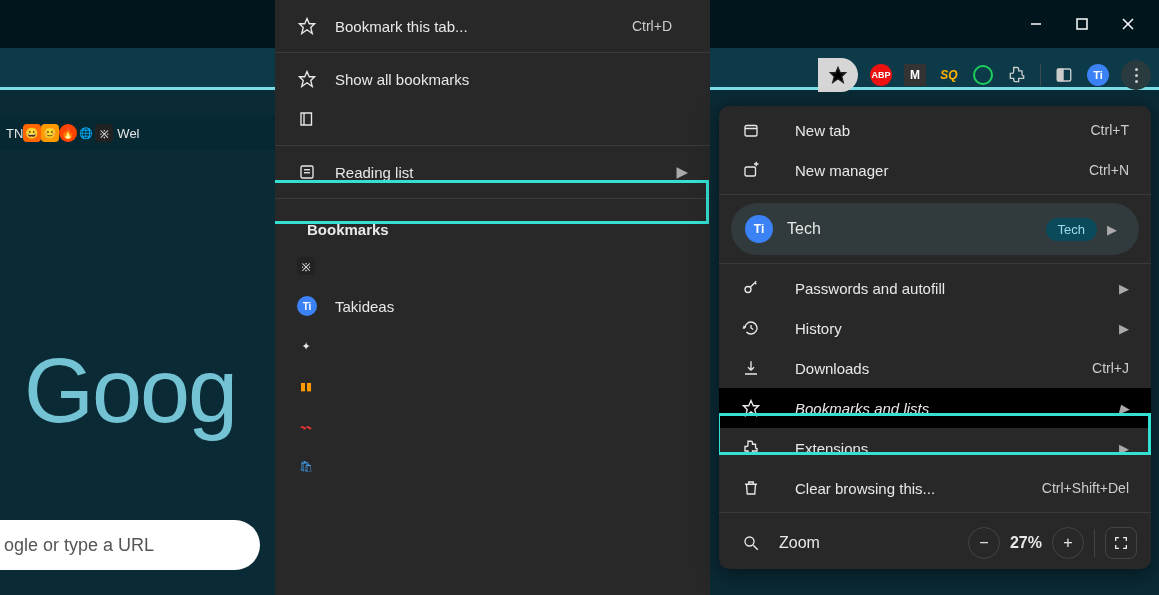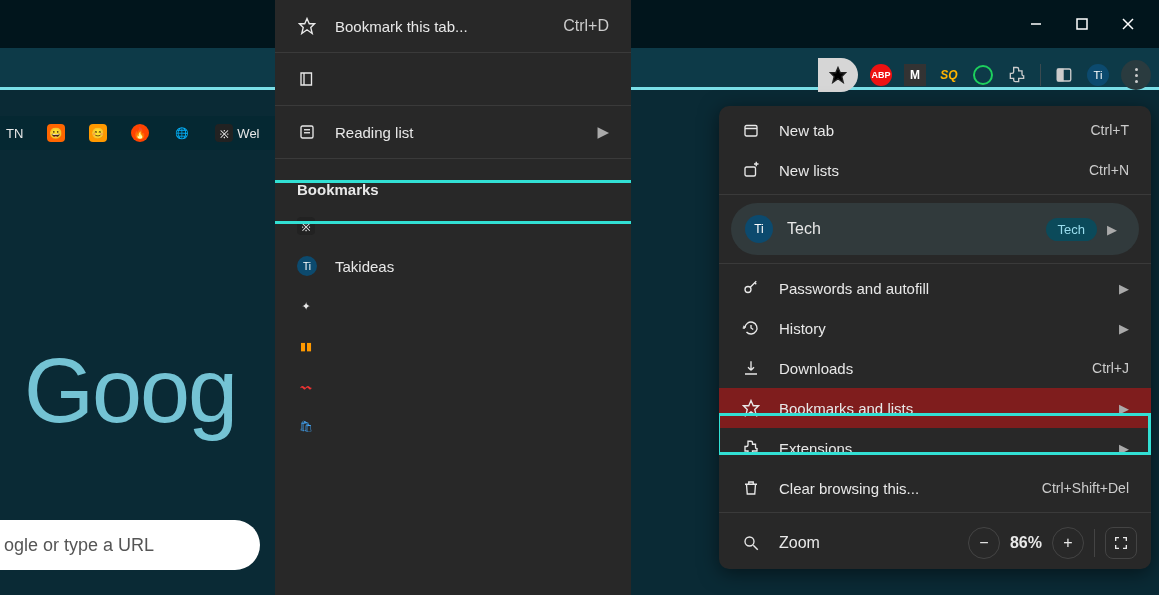--- a/index.html
+++ b/index.html
@@ -16,53 +16,53 @@
 
 .toolbar-right { position: absolute; top: 58px; right: 8px; display: flex; align-items: center; gap: 12px; }
 .star-cap { background: #d6d6d6; width: 40px; height: 34px; border-radius: 0 17px 17px 0; display:flex; align-items:center; justify-content:center; }
 .star-cap svg { stroke:#222; }
 .ext-icon { width: 22px; height: 22px; display:flex; align-items:center; justify-content:center; font-size:12px; font-weight:bold; color:#fff; }
 .abp { background:#e11; border-radius:50%; width:22px; height:22px; font-size:9px; }
 .m-icon { background:#333; }
 .sq { color:#ffb300; font-style:italic; }
 .grammarly { width:20px; height:20px; border:2px solid #1dd05d; border-radius:50%; }
 .puzzle svg, .panel svg { stroke:#ccc; }
-.ti-badge { width:22px; height:22px; border-radius:50%; background:#0c4a6e; color:#fff; display:flex;align-items:center;justify-content:center; font-weight:normal; font-size:11px; }
+.ti-badge { width:22px; height:22px; border-radius:50%; background:#3b82f6; color:#fff; display:flex;align-items:center;justify-content:center; font-weight:bold; font-size:11px; }
 .kebab { width:30px; height:30px; border-radius:50%; background:#2a3b3f; display:flex; flex-direction:column; align-items:center; justify-content:center; gap:3px; }
 .kebab span { width:3px; height:3px; background:#ccc; border-radius:50%; }
 .vdiv { width:1px; height:22px; background:#3a4a50; }
 
 
-.bm-bar-left { position: absolute; top: 116px; left: 0; width: 275px; height: 34px; background:#052832; display:flex; align-items:center; gap:24px; padding-left:6px; color:#e8e8e8; font-size:13px; }
+.bm-bar-left { position: absolute; top: 116px; left: 0; width: 275px; height: 34px; background:#052832; display:flex; align-items:center; gap:0; padding-left:6px; color:#e8e8e8; font-size:13px; }
 .bm-bar-left .bk { display:flex; align-items:center; gap:4px; }
 .fav { width:18px; height:18px; border-radius:4px; display:flex;align-items:center;justify-content:center; font-size:11px; }
 .google-logo { position:absolute; top:340px; left:24px; font-size:90px; font-weight:400; color:#74c3d4; letter-spacing:-2px; font-family: "Product Sans", Arial, sans-serif; }
 .search { position:absolute; top:520px; left:0; width:260px; height:50px; background:#fff; border-radius:0 25px 25px 0; display:flex; align-items:center; padding-left:4px; color:#555; font-size:18px; }
 
 
-.submenu { position:absolute; top:0; left:275px; width:356px; height:595px; background:#282828; color:#e8e8e8; overflow:hidden; }
+.submenu { position:absolute; top:0; left:275px; width:435px; height:595px; background:#282828; color:#e8e8e8; overflow:hidden; }
 .submenu .row { display:flex; align-items:center; height:40px; padding:0 22px; font-size:15px; gap:18px; position:relative; }
-.submenu .row .shortcut { position:absolute; right:22px; font-size:16px; color:#ccc; }
+.submenu .row .shortcut { position:absolute; right:38px; font-size:14px; color:#ccc; }
 .submenu .row.dim { color:#8a8a8a; }
 .submenu .row.dim svg { stroke:#8a8a8a; }
 .submenu .sep { height:1px; background:#3a3a3a; margin:6px 0; }
-.submenu .heading { padding:16px 22px 8px; font-size:15px; font-weight:600; }
+.submenu .heading { padding:16px 32px 8px; font-size:15px; font-weight:600; }
 .submenu .bk-row { display:flex; align-items:center; height:40px; padding:0 22px; gap:18px; font-size:15px; }
 .submenu .chev { position:absolute; right:22px; color:#aaa; }
 .highlight-box { position:absolute; border:3px solid #32e0d4; pointer-events:none; }
 
 
 .mainmenu { position:absolute; top:106px; right:8px; width:432px; background:#282828; color:#e8e8e8; border-radius:10px; overflow:hidden; box-shadow:0 4px 20px rgba(0,0,0,.5); }
-.mainmenu .row { display:flex; align-items:center; height:40px; padding:0 22px; font-size:15px; gap:18px; position:relative; }
+.mainmenu .row { display:flex; align-items:center; height:40px; padding:0 22px; font-size:15px; gap:34px; position:relative; }
 .mainmenu .row .shortcut { position:absolute; right:22px; font-size:14px; color:#ccc; }
 .mainmenu .sep { height:1px; background:#3a3a3a; margin:4px 0; }
 .mainmenu .profile-row { height:52px; background:#313a3c; border-radius:26px; margin:8px 12px; display:flex; align-items:center; padding:0 14px; gap:14px; position:relative; }
 .mainmenu .badge-pill { position:absolute; right:42px; background:#0b4a5a; color:#9de; padding:4px 12px; border-radius:14px; font-size:13px; }
 .mainmenu .chev { position:absolute; right:22px; color:#aaa; font-size:13px; }
-.mainmenu .row.selected { background:#7f1d1d; }
+.mainmenu .row.selected { background:#000000;font-style:italic; }
 .mainmenu .zoom-row { display:flex; align-items:center; height:52px; padding:0 22px; gap:18px; position:relative; }
 .mainmenu .zoom-controls { position:absolute; right:14px; display:flex; align-items:center; gap:10px; }
 .mainmenu .zbtn { width:32px; height:32px; border-radius:50%; display:flex;align-items:center;justify-content:center; background:transparent; color:#e8e8e8; border:1px solid #444; }
 .mainmenu .zfull { width:32px; height:32px; border-radius:8px; display:flex;align-items:center;justify-content:center; border:1px solid #444; }
 .mainmenu .zvdiv { width:1px; height:28px; background:#444; }
 
 .ic { width:20px; height:20px; flex-shrink:0; display:flex; align-items:center; justify-content:center; }
 .ic svg { stroke:#e8e8e8; fill:none; stroke-width:1.8; }
 </style>
 </head>
@@ -157,20 +157,28 @@
         </svg>
       </span>
     <span>Bookmark this tab...</span>
     <span class="shortcut">Ctrl+D</span>
   </div>
   <div class="sep"></div>
 
   <div class="row">
     <span class="ic">
         <svg viewBox="0 0 24 24" width="18" height="18">
+          <polygon points="12,2 15,9 22,9 17,14 19,22 12,17 5,22 7,14 2,9 9,9"></polygon>
+        </svg>
+      </span>
+    <span>Show all bookmarks</span>
+  </div>
+  <div class="row">
+    <span class="ic">
+        <svg viewBox="0 0 24 24" width="18" height="18">
           <path d="M4 4h14v16H4z M4 4v16 M8 4v16"></path>
         </svg>
       </span>
   </div>
   <div class="sep"></div>
 
   <div class="row">
     <span class="ic">
         <svg viewBox="0 0 24 24" width="18" height="18">
           <rect x="4" y="4" width="16" height="16" rx="2"></rect>
@@ -221,21 +229,21 @@
     <span class="shortcut">Ctrl+T</span>
   </div>
   <div class="row">
     <span class="ic">
         <svg viewBox="0 0 24 24" width="18" height="18">
           <rect x="4" y="8" width="14" height="12" rx="2"></rect>
           <line x1="16" y1="4" x2="22" y2="4"></line>
           <line x1="19" y1="1" x2="19" y2="7"></line>
         </svg>
       </span>
-    <span>New lists</span>
+    <span>New manager</span>
     <span class="shortcut">Ctrl+N</span>
   </div>
   <div class="sep"></div>
 
   <div class="profile-row">
     <span class="ti-badge" style="width:28px;height:28px;font-size:12px">Ti</span>
     <span>Tech</span>
     <span class="badge-pill">Tech</span>
     <span class="chev">▶</span>
   </div>
@@ -302,21 +310,21 @@
   <div class="zoom-row">
     <span class="ic">
         <svg viewBox="0 0 24 24" width="18" height="18">
           <circle cx="10" cy="10" r="6"></circle>
           <line x1="15" y1="15" x2="21" y2="21"></line>
         </svg>
       </span>
     <span>Zoom</span>
     <div class="zoom-controls">
       <div class="zbtn">−</div>
-      <span style="font-weight:600">86%</span>
+      <span style="font-weight:600">27%</span>
       <div class="zbtn">+</div>
       <div class="zvdiv"></div>
       <div class="zfull">
           <svg width="16" height="16" viewBox="0 0 24 24" fill="none" stroke="#e8e8e8" stroke-width="2">
             <path d="M4 9V4h5 M20 9V4h-5 M4 15v5h5 M20 15v5h-5"></path>
           </svg>
         </div>
     </div>
   </div>
 

